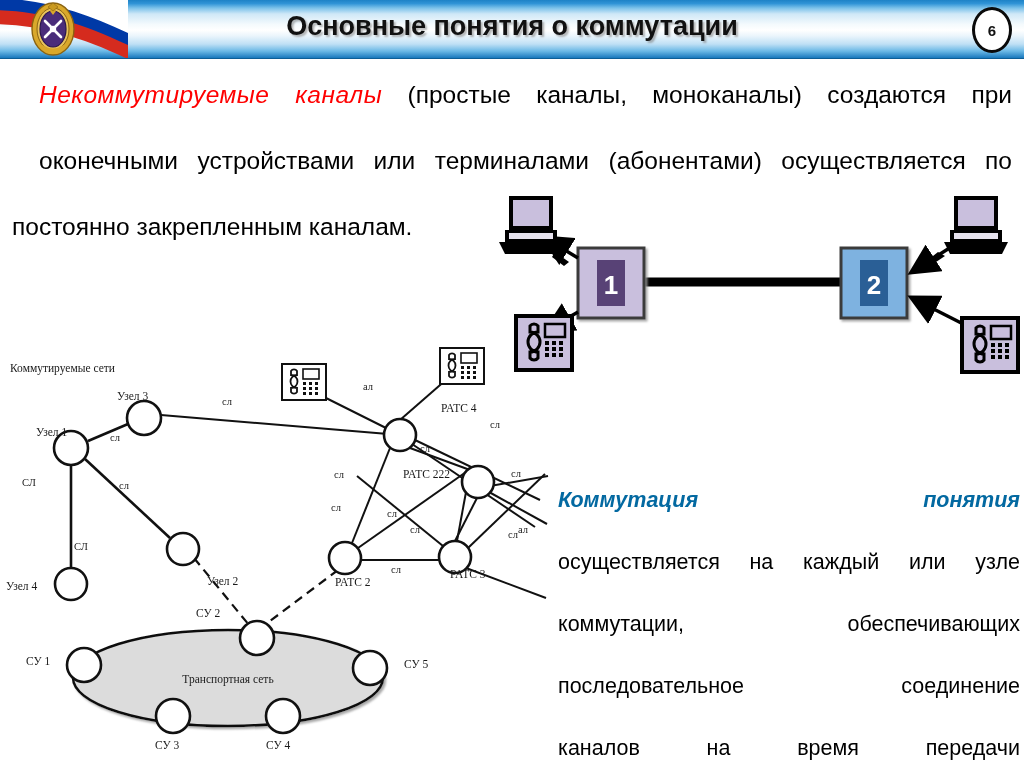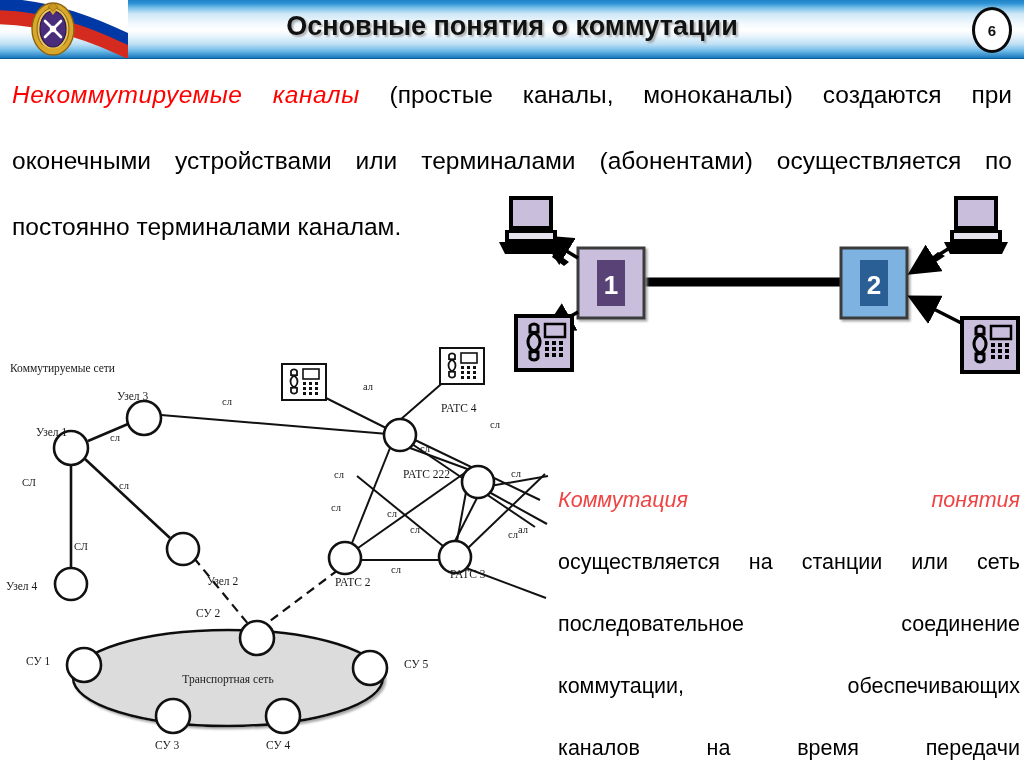--- a/index.html
+++ b/index.html
@@ -47,34 +47,34 @@
     position:absolute;left:12px;top:78px;width:1000px;
     font-size:24.5px;line-height:33px;color:#000000;
     text-align:justify;
     font-family:"Liberation Sans", sans-serif;
   }
   .para-top .accent{
     color:#ff0000;font-style:italic;font-weight:normal;
     letter-spacing:.5px;
   }
   .para-top .just-line{
-    display:block;text-align:justify;
+    display:block;text-align:justify;margin-left:27px;
   }
   .para-top .just-line::after{
     content:"";display:inline-block;width:100%;
   }
 
   
   .para-right{
     position:absolute;left:558px;top:485px;width:462px;
     font-size:21.5px;line-height:31px;color:#000000;
     text-align:justify;
     font-family:"Liberation Sans", sans-serif;
   }
-  .para-right .accent{color:#ef4444;font-style:italic;}
+  .para-right .accent{color:#0369a1;font-style:italic;font-weight:bold;}
   .para-right .hl-line{display:block;text-align:justify;}
   .para-right .hl-line::after{content:"";display:inline-block;width:100%;}
 
   
   svg.layer{position:absolute;left:0;top:0;width:1024px;height:767px;pointer-events:none;}
 
   .netlabel{
     font-family:"Liberation Serif", serif;
     font-size:11.5px;fill:#1a1a1a;
   }
@@ -119,28 +119,28 @@
       </g>
     </svg>
   </div>
   <div class="header-title">Основные понятия о коммутации</div>
   <div class="slide-num">6</div>
 </div>
 
 <div class="para-top">
   <span class="just-line"><span class="accent">Некоммутируемые каналы</span> <span>(простые каналы, моноканалы) создаются при</span></span>
   <span class="just-line">оконечными устройствами или терминалами (абонентами) осуществляется по</span>
-  <span>постоянно терминалами каналам.</span>
+  <span>постоянно закрепленным каналам.</span>
 </div>
 
 <div class="para-right">
   <span class="hl-line"><span class="accent">Коммутация</span> <span class="accent">понятия</span></span>
-  <span class="hl-line">осуществляется на станции или сеть</span>
+  <span class="hl-line">осуществляется на каждый или узле</span>
+  <span class="hl-line">коммутации, обеспечивающих</span>
   <span class="hl-line">последовательное соединение</span>
-  <span class="hl-line">коммутации, обеспечивающих</span>
   <span class="hl-line">каналов на время передачи</span>
 
 </div>
 
 <svg class="layer" viewBox="0 0 1024 767">
   <defs>
     <marker id="arr" markerWidth="9" markerHeight="9" refX="7.5" refY="4.5" orient="auto">
       <path d="M0,0 L9,4.5 L0,9 z" fill="#000"></path>
     </marker>
     <filter id="sh" x="-30%" y="-30%" width="180%" height="180%">

